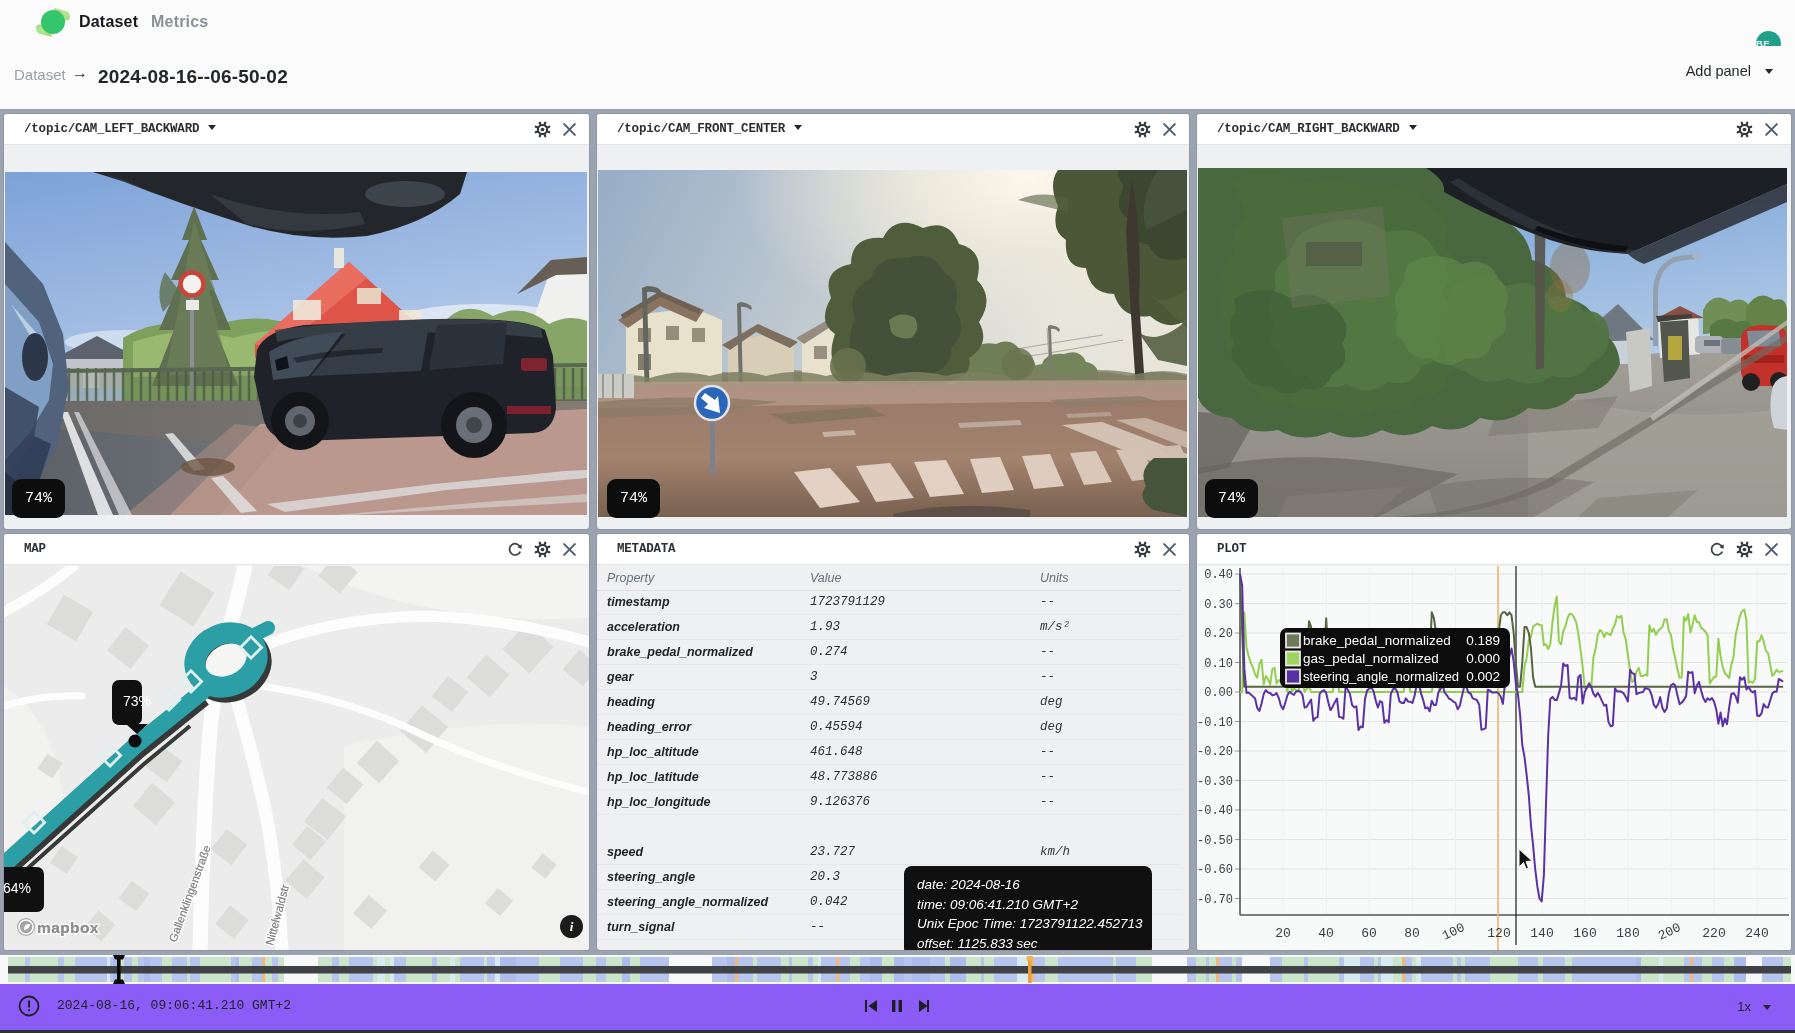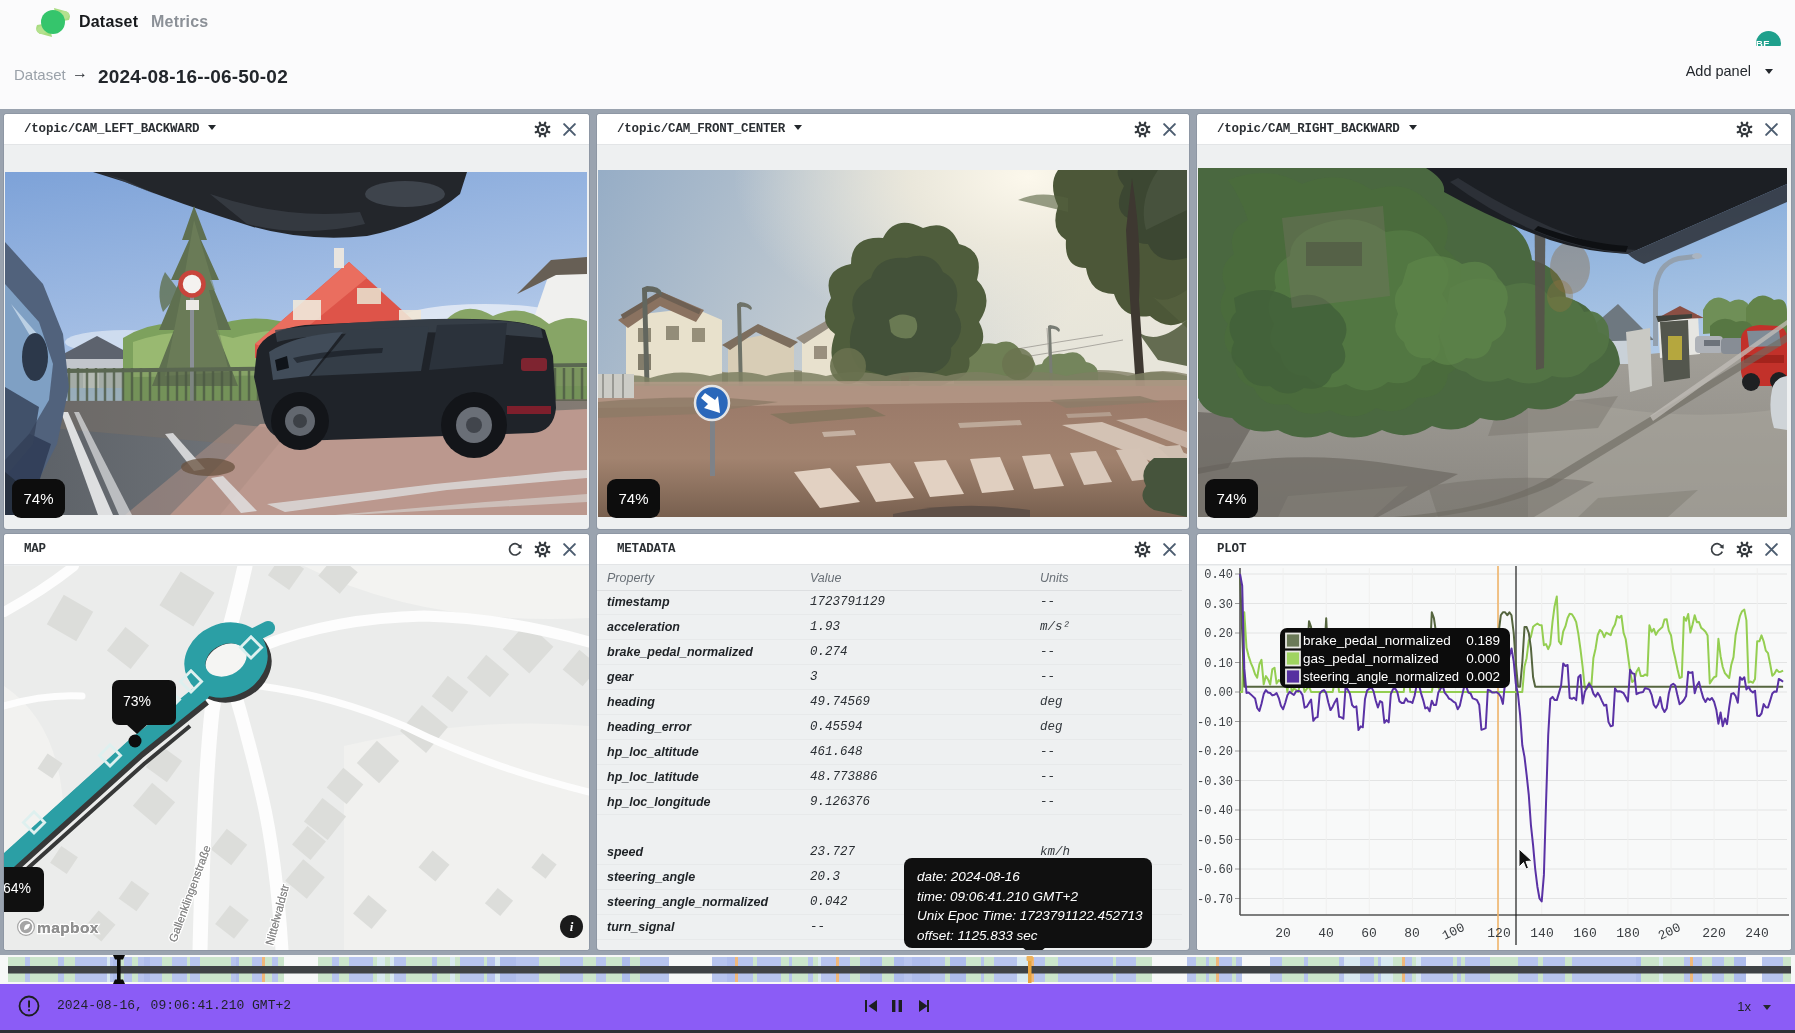--- a/index.html
+++ b/index.html
@@ -28,21 +28,21 @@
   box-shadow:0 0 0 1px rgba(120,130,142,.35); }
 .phead { position:absolute; left:0; top:0; right:0; height:31px; background:#fff;
   border-bottom:1px solid #e3e5e7; }
 .ptitle { position:absolute; left:20px; top:8px; font-family:"Liberation Mono",monospace;
   font-weight:bold; font-size:12.5px; color:#2b2f33; letter-spacing:-0.2px; }
 .caret { display:inline-block; width:0; height:0; border-left:4.5px solid transparent;
   border-right:4.5px solid transparent; border-top:5.5px solid #23272b; vertical-align:middle;
   margin-left:9px; margin-bottom:2px;}
 .picons { position:absolute; top:6px; right:12px; display:flex; gap:11px; align-items:center; height:19px;}
 .badge { position:absolute; background:#0d0d0d; color:#fff; border-radius:9px;
-  font-size:15px; text-align:center; }
+  font-size:15px; text-align:center;font-family:Liberation Mono, monospace; }
 
 
 .photo { position:absolute; overflow:hidden; }
 .photo svg { filter:blur(0.6px); }
 
 
 #meta-table { position:absolute; font-size:12.5px; color:#24292e;font-style:italic; }
 .mrow { position:absolute; left:0; right:0; height:25px; border-bottom:1px solid #e7e9ea; }
 .mprop { position:absolute; left:10px; top:5px; font-weight:bold; color:#1e2226; font-size:12.5px;}
 .mval { position:absolute; left:213px; top:5px; font-family:"Liberation Mono",monospace; font-size:12.5px; color:#2a2e33;}
@@ -581,21 +581,21 @@
             <rect x="-6.5" y="-6.5" width="15" height="15" fill="none" stroke="#def0ef" stroke-width="2.8" transform="translate(106 188) rotate(45)"></rect>
             <rect x="-6.5" y="-6.5" width="15" height="15" fill="none" stroke="#def0ef" stroke-width="2.8" transform="translate(165 132) rotate(45)"></rect>
             <rect x="-6.5" y="-6.5" width="15" height="15" fill="none" stroke="#def0ef" stroke-width="2.8" transform="translate(187 114) rotate(45)"></rect>
             <rect x="-6.5" y="-6.5" width="15" height="15" fill="none" stroke="#def0ef" stroke-width="2.8" transform="translate(247 80) rotate(45)"></rect>
 <circle cx="131" cy="175" r="6.5" fill="#0c0c0c"></circle>
 <text x="0" y="0" transform="translate(172 377) rotate(-70)" font-family="Liberation Sans" font-size="11.5" fill="#8b8b8b" stroke="#ffffff" stroke-width="2.6" paint-order="stroke">Gallenklingenstraße</text>
 <text x="0" y="0" transform="translate(172 377) rotate(-70)" font-family="Liberation Sans" font-size="11.5" fill="#8b8b8b">Gallenklingenstraße</text>
 <text x="0" y="0" transform="translate(269 380) rotate(-75)" font-family="Liberation Sans" font-size="11.5" fill="#8b8b8b" stroke="#ffffff" stroke-width="2.6" paint-order="stroke">Nittelwaldstr</text>
 <text x="0" y="0" transform="translate(269 380) rotate(-75)" font-family="Liberation Sans" font-size="11.5" fill="#8b8b8b">Nittelwaldstr</text>
 </svg>
-<div class="btt" style="left:108px;top:114px;width:64px;height:45px;border-radius:7px">
+<div class="btt" style="left:108px;top:114px;width:30px;height:45px;border-radius:7px">
  <div class="abs" style="left:0;width:50px;top:13px;text-align:center;font-size:14px;color:#fff">73%</div>
  <svg class="abs" style="left:14px;top:44px" width="22" height="10">
               <path d="M0 0 L22 0 L11 10 Z" fill="#101010"></path>
             </svg>
 </div>
 <div class="btt" style="left:-14px;top:301px;width:54px;height:45px;border-radius:7px">
  <div class="abs" style="left:0;width:54px;top:13px;text-align:center;font-size:14px;color:#fff">64%</div>
 </div>
 <svg class="abs" style="left:12px;top:350px" width="90" height="22" viewBox="0 0 90 22">
  <circle cx="10" cy="11" r="9" fill="#8d8d8d" opacity="0.75"></circle>
@@ -695,21 +695,21 @@
           <div class="mrow" style="top:324px">
             <span class="mprop">steering_angle_normalized</span>
             <span class="mval">0.042</span>
             <span class="munit"></span>
           </div>
           <div class="mrow" style="top:349px">
             <span class="mprop">turn_signal</span>
             <span class="mval">--</span>
             <span class="munit"></span>
           </div>
-          <div class="btt" style="left:307px;top:292px;width:248px;height:90px;z-index:5">
+          <div class="btt" style="left:307px;top:300px;width:248px;height:90px;z-index:5">
 <svg class="abs" style="left:118px;top:89px" width="24" height="10">
               <path d="M0 0 L24 0 L12 10 Z" fill="#101010"></path>
             </svg>
 <div class="abs" style="left:13px;top:9px;font-size:13.5px;line-height:19.5px;color:#fff">date: 2024-08-16<br>time: 09:06:41.210 GMT+2<br>Unix Epoc Time: 1723791122.452713<br>offset: 1125.833 sec</div>
 </div>
         </div>
     </div>
 
     <div class="panel" style="left:1197px;top:425px;width:594px;height:416px">
       <div class="phead">

